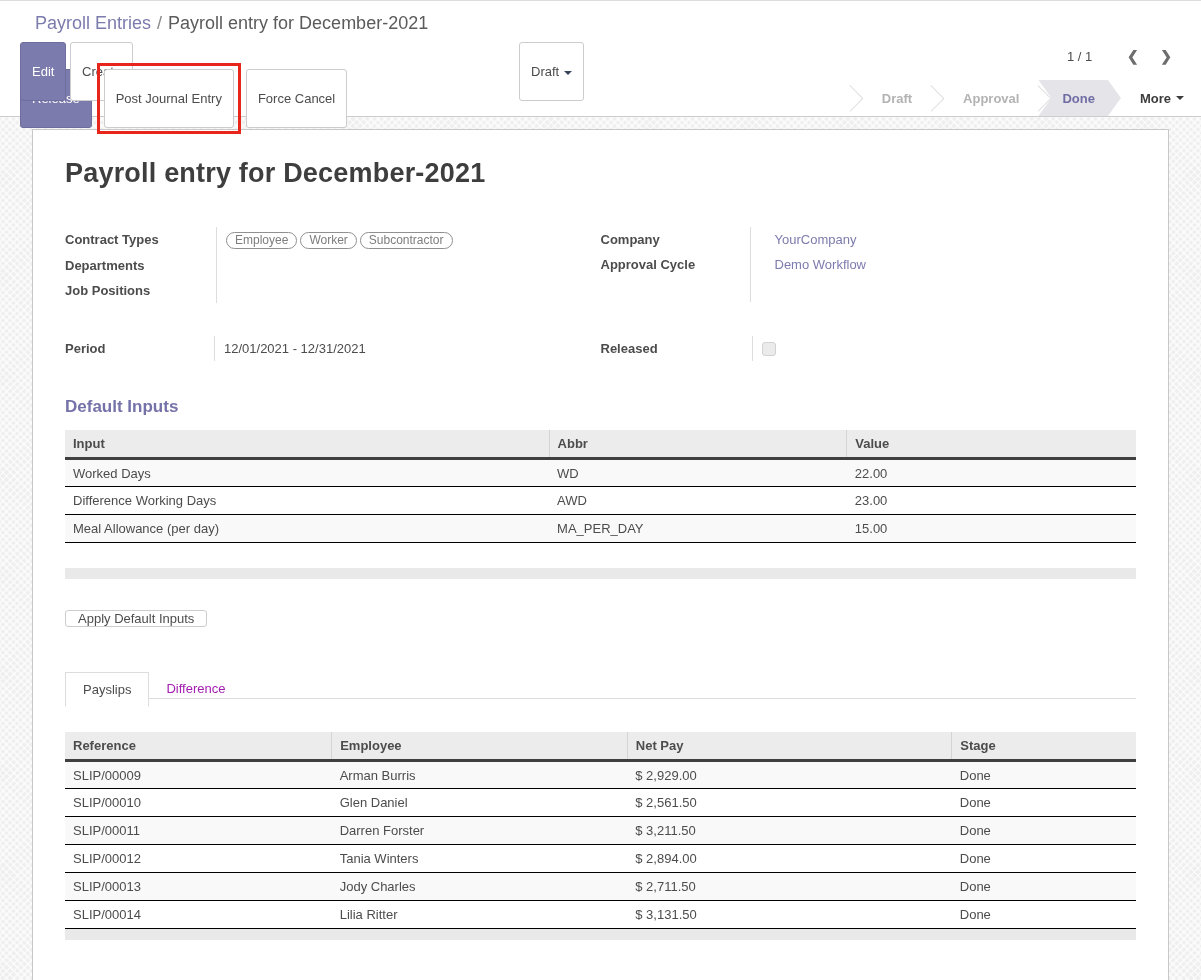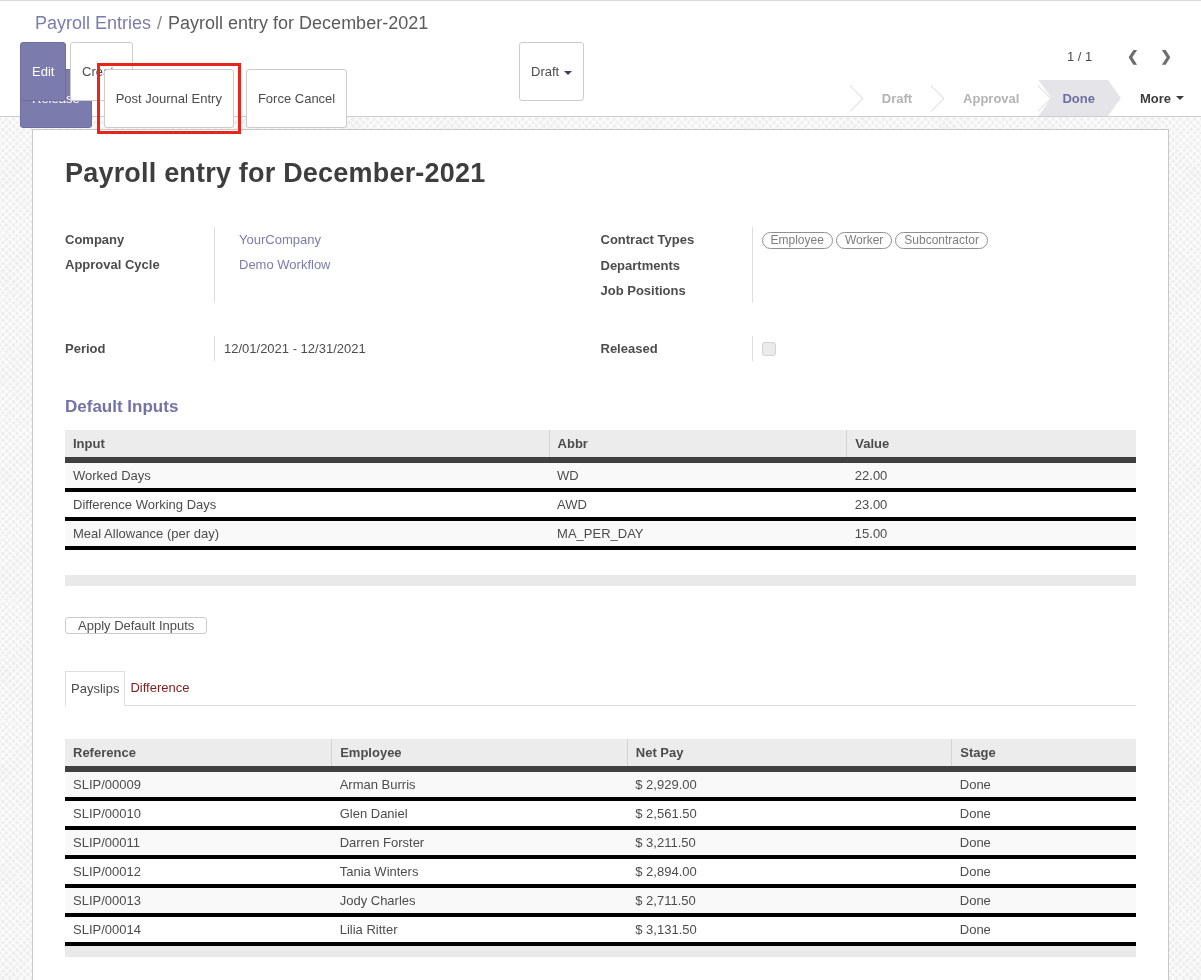--- a/index.html
+++ b/index.html
@@ -66,36 +66,36 @@
   .fgroup-gap { height:33px; }
 
   .tag-pill { display:inline-block; border:1px solid #909090; color:#7d7d7d; border-radius:10px;
     padding:0 8px; font-size:12px; line-height:15px; margin-right:3px; }
 
   .checkbox { width:14px; height:14px; background:#ebebeb; border:1px solid #d2d2d2; border-radius:3px; margin-top:2px; }
 
   .section-heading { color:#7472a8; font-size:17px; font-weight:bold; margin:36px 0 13px 0; }
 
   table.o-list { width:100%; border-collapse:collapse; }
-  table.o-list thead th { background:#ececec; border-bottom:6px solid #404040; border-right:1px solid #d4d4d4;
+  table.o-list thead th { background:#ececec; border-bottom:3px solid #404040; border-right:1px solid #d4d4d4;
     font-weight:bold; text-align:left; padding:6px 8px; color:#4c4c4c; }
   table.o-list thead th:last-child { border-right:none; }
   table.o-list thead th.num, table.o-list td.num { text-align:left; }
-  table.o-list tbody td { padding:5px 8px; border-bottom:4px solid #000000; height:28px; }
+  table.o-list tbody td { padding:5px 8px; border-bottom:1px solid #000000; height:28px; }
   table.o-list tbody tr:nth-child(odd) { background:#f9f9f9; }
   .table-footer-bar { height:11px; background:#e9e9e9; }
   .footer-gap { height:25px; }
 
   .apply-row { margin:31px 0 0 0; }
   .apply-row .btn { padding:0 12px; }
 
   .tabs { margin-top:36px; border-bottom:1px solid #ddd; display:flex; }
-  .tab { padding:9px 5px; font-size:13px; position:relative; top:1px; cursor:pointer; }
+  .tab { padding:9px 17px; font-size:13px; position:relative; top:9px; cursor:pointer; }
   .tab.active { background:#fff; border:1px solid #ddd; border-bottom:1px solid #fff; color:#4c4c4c; }
-  .tab.inactive { color:#7f1d1d; }
+  .tab.inactive { color:#a21caf; }
   .tab-content { padding-top:33px; }
 </style>
 </head>
 <body>
 
 <div class="topbar">
   <div class="breadcrumb-row">
     <a href="#">Payroll Entries</a><span class="breadcrumb-sep">/</span><span>Payroll entry for December-2021</span>
   </div>
 
@@ -134,38 +134,38 @@
         </div>
     </div>
   </div>
 </div>
 
 <div class="sheet-area">
   <div class="sheet">
     <h1>Payroll entry for December-2021</h1>
 
     <div class="field-grid">
-      <div class="fgroup">
-        <div class="flabel">Company</div>
-        <div class="fvalue"><a href="#">YourCompany</a></div>
-        <div class="flabel">Approval Cycle</div>
-        <div class="fvalue"><a href="#">Demo Workflow</a></div>
-        <div class="flabel"></div>
-        <div class="fvalue"></div>
-      </div>
       <div class="fgroup right">
         <div class="flabel">Contract Types</div>
         <div class="fvalue">
           <span class="tag-pill">Employee</span><span class="tag-pill">Worker</span><span class="tag-pill">Subcontractor</span>
         </div>
         <div class="flabel">Departments</div>
         <div class="fvalue"></div>
         <div class="flabel">Job Positions</div>
         <div class="fvalue"></div>
       </div>
+      <div class="fgroup">
+        <div class="flabel">Company</div>
+        <div class="fvalue"><a href="#">YourCompany</a></div>
+        <div class="flabel">Approval Cycle</div>
+        <div class="fvalue"><a href="#">Demo Workflow</a></div>
+        <div class="flabel"></div>
+        <div class="fvalue"></div>
+      </div>
     </div>
 
     <div class="fgroup-gap"></div>
 
     <div class="field-grid">
       <div class="fgroup">
         <div class="flabel">Period</div>
         <div class="fvalue">12/01/2021 - 12/31/2021</div>
       </div>
       <div class="fgroup right">

